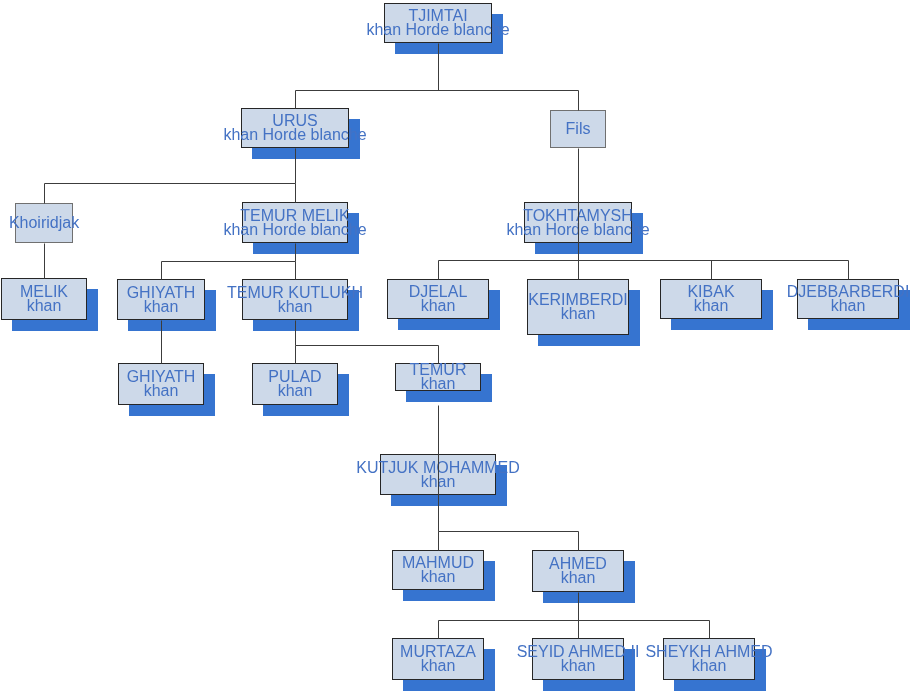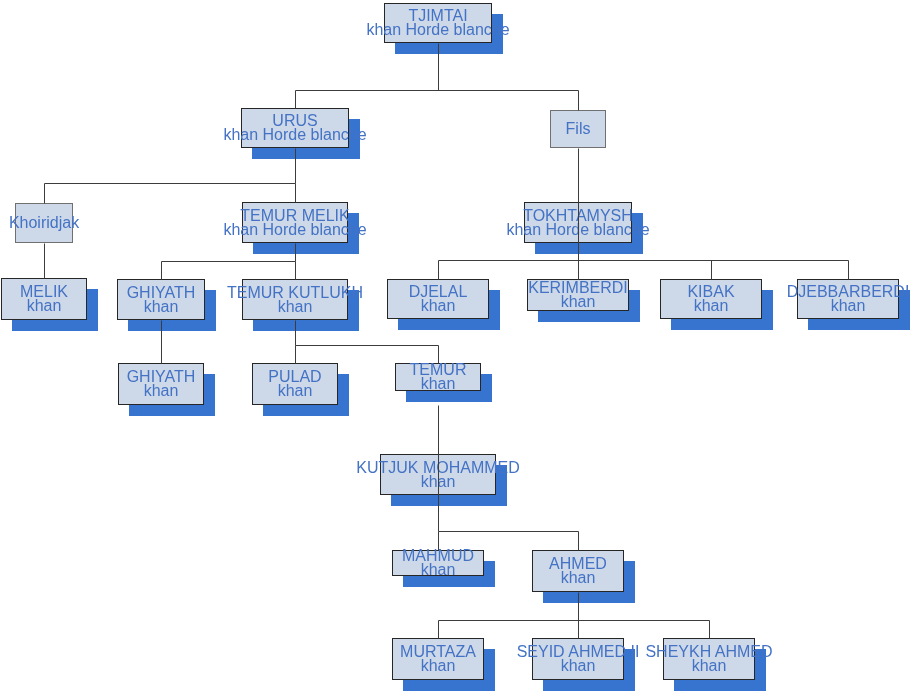--- a/index.html
+++ b/index.html
@@ -85,21 +85,21 @@
         <div>khan</div>
       </div>
       <div class="node khan" style="left: 242px; top: 279px; width: 106px; height: 41px;">
         <div>TEMUR KUTLUKH</div>
         <div>khan</div>
       </div>
       <div class="node khan" style="left: 387px; top: 279px; width: 102px; height: 40px;">
         <div>DJELAL</div>
         <div>khan</div>
       </div>
-      <div class="node khan" style="left: 527px; top: 279px; width: 102px; height: 32px;">
+      <div class="node khan" style="left: 527px; top: 279px; width: 102px; height: 56px;">
         <div>KERIMBERDI</div>
         <div>khan</div>
       </div>
       <div class="node khan" style="left: 660px; top: 279px; width: 102px; height: 40px;">
         <div>KIBAK</div>
         <div>khan</div>
       </div>
       <div class="node khan" style="left: 797px; top: 279px; width: 102px; height: 40px;">
         <div>DJEBBARBERDI</div>
         <div>khan</div>
@@ -113,21 +113,21 @@
         <div>khan</div>
       </div>
       <div class="node khan" style="left: 395px; top: 363px; width: 86px; height: 28px;">
         <div>TEMUR</div>
         <div>khan</div>
       </div>
       <div class="node khan" style="left: 380px; top: 454px; width: 116px; height: 41px;">
         <div>KUTJUK MOHAMMED</div>
         <div>khan</div>
       </div>
-      <div class="node khan" style="left: 392px; top: 550px; width: 92px; height: 26px;">
+      <div class="node khan" style="left: 392px; top: 550px; width: 92px; height: 40px;">
         <div>MAHMUD</div>
         <div>khan</div>
       </div>
       <div class="node khan" style="left: 532px; top: 550px; width: 92px; height: 42px;">
         <div>AHMED</div>
         <div>khan</div>
       </div>
       <div class="node khan" style="left: 392px; top: 638px; width: 92px; height: 42px;">
         <div>MURTAZA</div>
         <div>khan</div>

